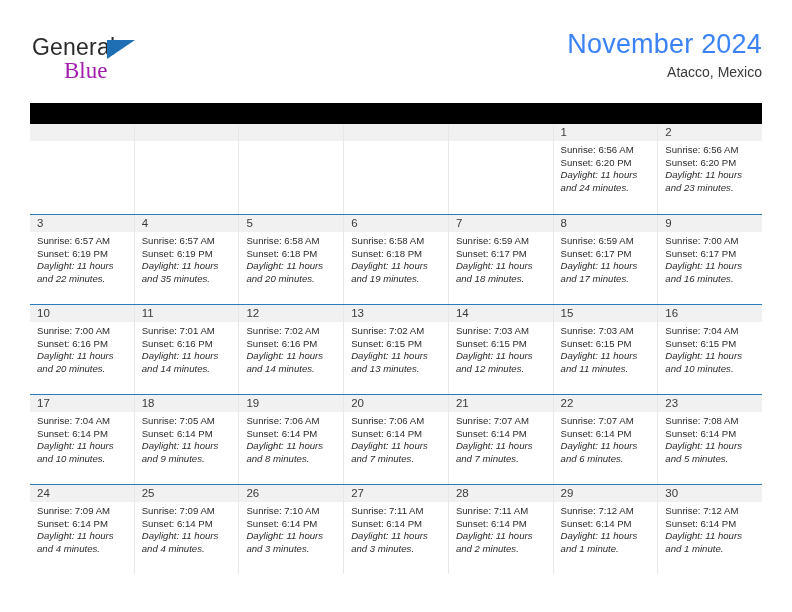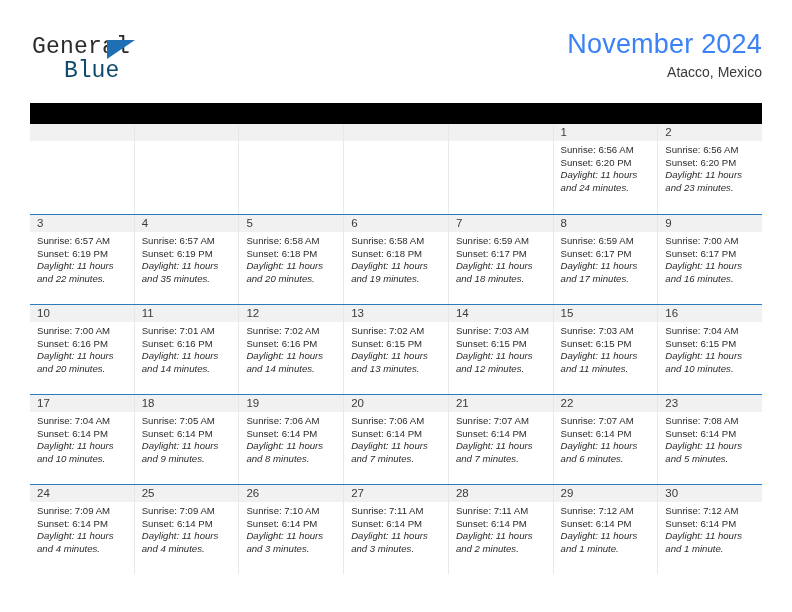--- a/index.html
+++ b/index.html
@@ -37,38 +37,38 @@
     width: 140px;
     height: 54px;
   }
   .logo-general {
     position: absolute;
     left: 0;
     top: 0;
     font-size: 23px;
     letter-spacing: 0.2px;
     color: #2b2b2b;
-    font-family: Liberation Mono, monospace;
+    font-family: Liberation Sans, sans-serif;
   }
   .logo-tri {
     position: absolute;
     left: 75px;
     top: 6px;
     width: 0;
     height: 0;
     border-left: 28px solid #1f6fb5;
     border-bottom: 19px solid transparent;
   }
   .logo-blue {
     position: absolute;
     left: 32px;
     top: 24px;
     font-size: 23px;
-    color: #0c4a6e;
-    font-family: Liberation Mono, monospace;
+    color: #a21caf;
+    font-family: Liberation Serif, serif;
   }
   .titlewrap {
     position: absolute;
     right: 0;
     top: 0;
     text-align: right;
   }
   .cal-title {
     font-size: 27px;
     color: #3b82f6;

